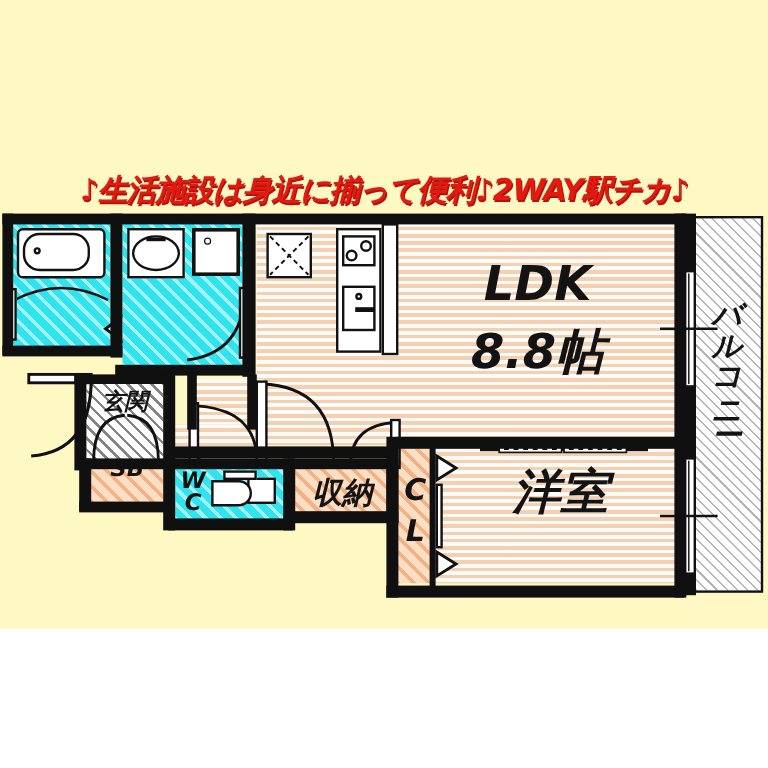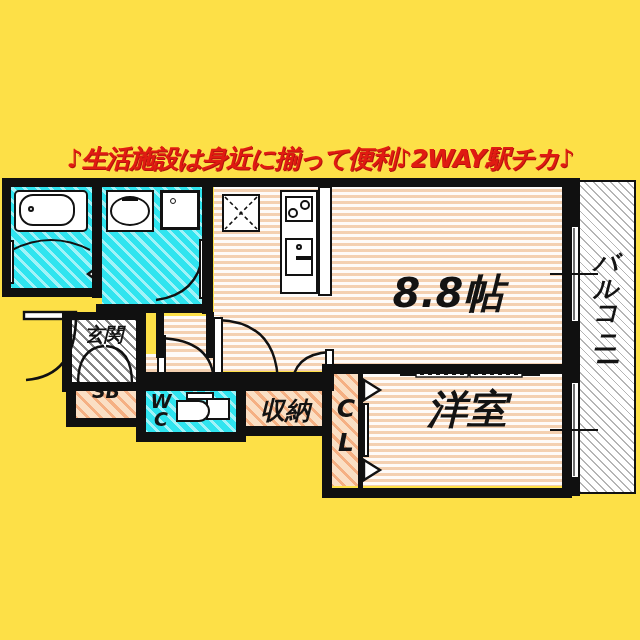--- a/index.html
+++ b/index.html
@@ -1,17 +1,17 @@
 <!DOCTYPE html>
 <html><head>
 <meta charset="utf-8">
 <style>
   html,body{margin:0;padding:0;background:#ffffff;}
   body{width:640px;height:640px;overflow:hidden;font-family:"DejaVu Sans","Liberation Sans",sans-serif;}
-  #root{position:relative;width:640px;height:640px;background:#fde047;}
+  #root{position:relative;width:640px;height:524px;background:#fef9c3;}
 
   
   .banner{
     position:absolute;left:0;top:142px;width:640px;height:34px;
     text-align:center;
     font-family:"DejaVu Sans","Liberation Sans",sans-serif;
     font-weight:bold;font-style:italic;
     font-size:25px;line-height:34px;letter-spacing:-1px;
     color:#e01b12;
     white-space:nowrap;
@@ -92,20 +92,21 @@
     <div class="blk balhatch" style="left:578px;top:4px;width:58px;height:314px;border:2px solid #111;"></div>
     <div class="wall" style="left:568px;top:2px;width:12px;height:318px;"></div>
     <div class="lbl mid vert" style="left:592px;top:58px;width:30px;">バルコニー</div>
 
     <div class="blk floor" style="left:214px;top:10px;width:354px;height:185px;"></div>
 
     <div class="blk floor" style="left:160px;top:140px;width:60px;height:70px;"></div>
 
     <div class="blk floor" style="left:140px;top:178px;width:80px;height:32px;"></div>
 
+    <div class="lbl big" style="left:378px;top:38px;width:140px;">LDK</div>
     <div class="lbl big" style="left:358px;top:90px;width:180px;">8.8帖</div>
 
     <div class="fx" style="left:222px;top:18px;width:38px;height:38px;"></div>
     <svg style="left:222px;top:18px;width:38px;height:38px;" viewBox="0 0 38 38">
       <line x1="3" y1="3" x2="35" y2="35" stroke="#111" stroke-width="1.6" stroke-dasharray="4 3"></line>
       <line x1="35" y1="3" x2="3" y2="35" stroke="#111" stroke-width="1.6" stroke-dasharray="4 3"></line>
     </svg>
 
     <div class="fx" style="left:280px;top:14px;width:38px;height:104px;"></div>
     <div class="fx" style="left:285px;top:20px;width:28px;height:26px;"></div>

